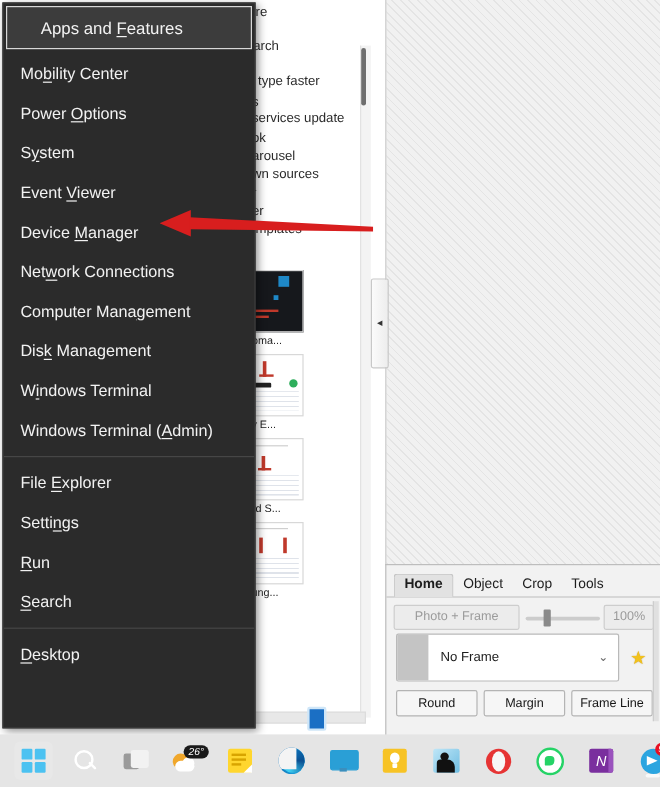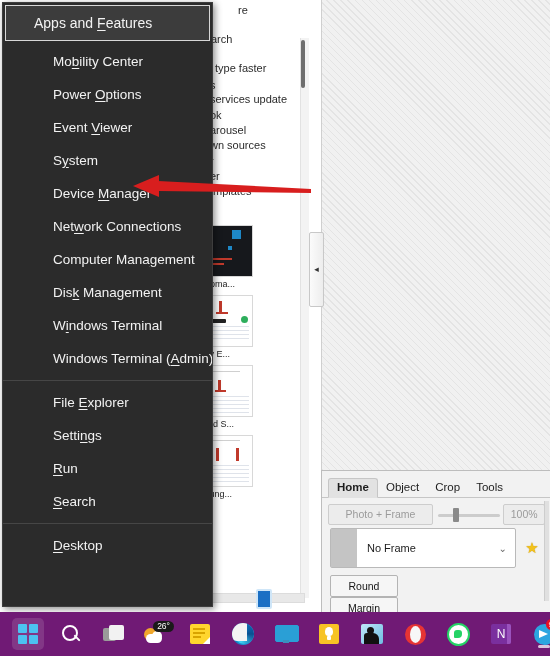--- a/index.html
+++ b/index.html
@@ -288,21 +288,20 @@
     color: #f2c21c;
     text-shadow: 0 0 1px #b8860b;
   }
 
   .panel-buttons {
     position: absolute;
     left: 8px; top: 104px;
     width: 214px;
     display: flex;
     justify-content: space-between;
-    flex-direction: column;
   }
   .panel-btn {
     width: 66px;
     height: 20px;
     background: #f6f6f6;
     border: 1px solid #b4b4b4;
     border-radius: 2px;
     font-size: 10.5px;
     color: #161616;
     display: flex;
@@ -333,21 +332,20 @@
   .winx-item {
     height: 33px;
     display: flex;
     align-items: center;
     padding-left: 14px;
     box-sizing: border-box;
     font-size: 13.5px;
     color: #f2f2f2;
     white-space: nowrap;
     position: relative;
-    margin-left: 36px;
   }
   .winx-item.first {
     height: 36px;
     background: #3c3c3c;
     border: 1px solid #d7d7d7;
     margin: 2px 2px 0 2px;
     box-sizing: border-box;
     font-size: 14px;
     padding-left: 28px;
   }
@@ -373,26 +371,27 @@
     left: 133px; top: 170px;
     width: 178px; height: 33px;
     pointer-events: none;
   }
 
   
   .taskbar {
     position: absolute;
     left: 0; top: 612px;
     width: 550px; height: 44px;
-    background: #701a75;
+    background: #e5e5e5;
     display: flex;
     align-items: center;
     justify-content: flex-start;
     padding-left: 12px;
     box-sizing: border-box;
+    font-style: italic;
   }
   .tb-icon {
     width: 32px;
     height: 32px;
     margin-right: 11px;
     position: relative;
     display: flex;
     align-items: center;
     justify-content: center;
     border-radius: 5px;
@@ -480,21 +479,21 @@
   }
 </style>
 </head>
 <body>
 
 <div id="root">
 
   <div class="bg-app">
 
     <div class="doc-pane">
-      <div class="doc-line" style="top:4px; left:213px;padding-left:25px;">re</div>
+      <div class="doc-line" style="top:4px; left:213px;">re</div>
       <div class="doc-line" style="top:33px; left:211px;">arch</div>
       <div class="doc-line" style="top:62px; left:215px;">type faster</div>
       <div class="doc-line" style="top:79px; left:210px;">s</div>
       <div class="doc-line" style="top:93px; left:210px;">services update</div>
       <div class="doc-line" style="top:109px; left:210px;">ok</div>
       <div class="doc-line" style="top:124px; left:210px;">arousel</div>
       <div class="doc-line" style="top:139px; left:210px;">wn sources</div>
       <div class="doc-line" style="top:155px; left:210px;">r</div>
       <div class="doc-line" style="top:170px; left:210px;">er</div>
       <div class="doc-line" style="top:185px; left:213px;">mplates</div>
@@ -603,25 +602,25 @@
 
     <div class="winx-item" style="margin-top:4px;">
       <span>Mo<span class="acc">b</span>ility Center</span>
     </div>
 
     <div class="winx-item">
       <span>Power <span class="acc">O</span>ptions</span>
     </div>
 
     <div class="winx-item">
+      <span>S<span class="acc">y</span>stem</span>
+    </div>
+
+    <div class="winx-item">
       <span>Event <span class="acc">V</span>iewer</span>
-    </div>
-
-    <div class="winx-item">
-      <span>S<span class="acc">y</span>stem</span>
     </div>
 
     <div class="winx-item">
       <span>Device <span class="acc">M</span>anager</span>
     </div>
 
     <div class="winx-item">
       <span>Net<span class="acc">w</span>ork Connections</span>
     </div>
 

